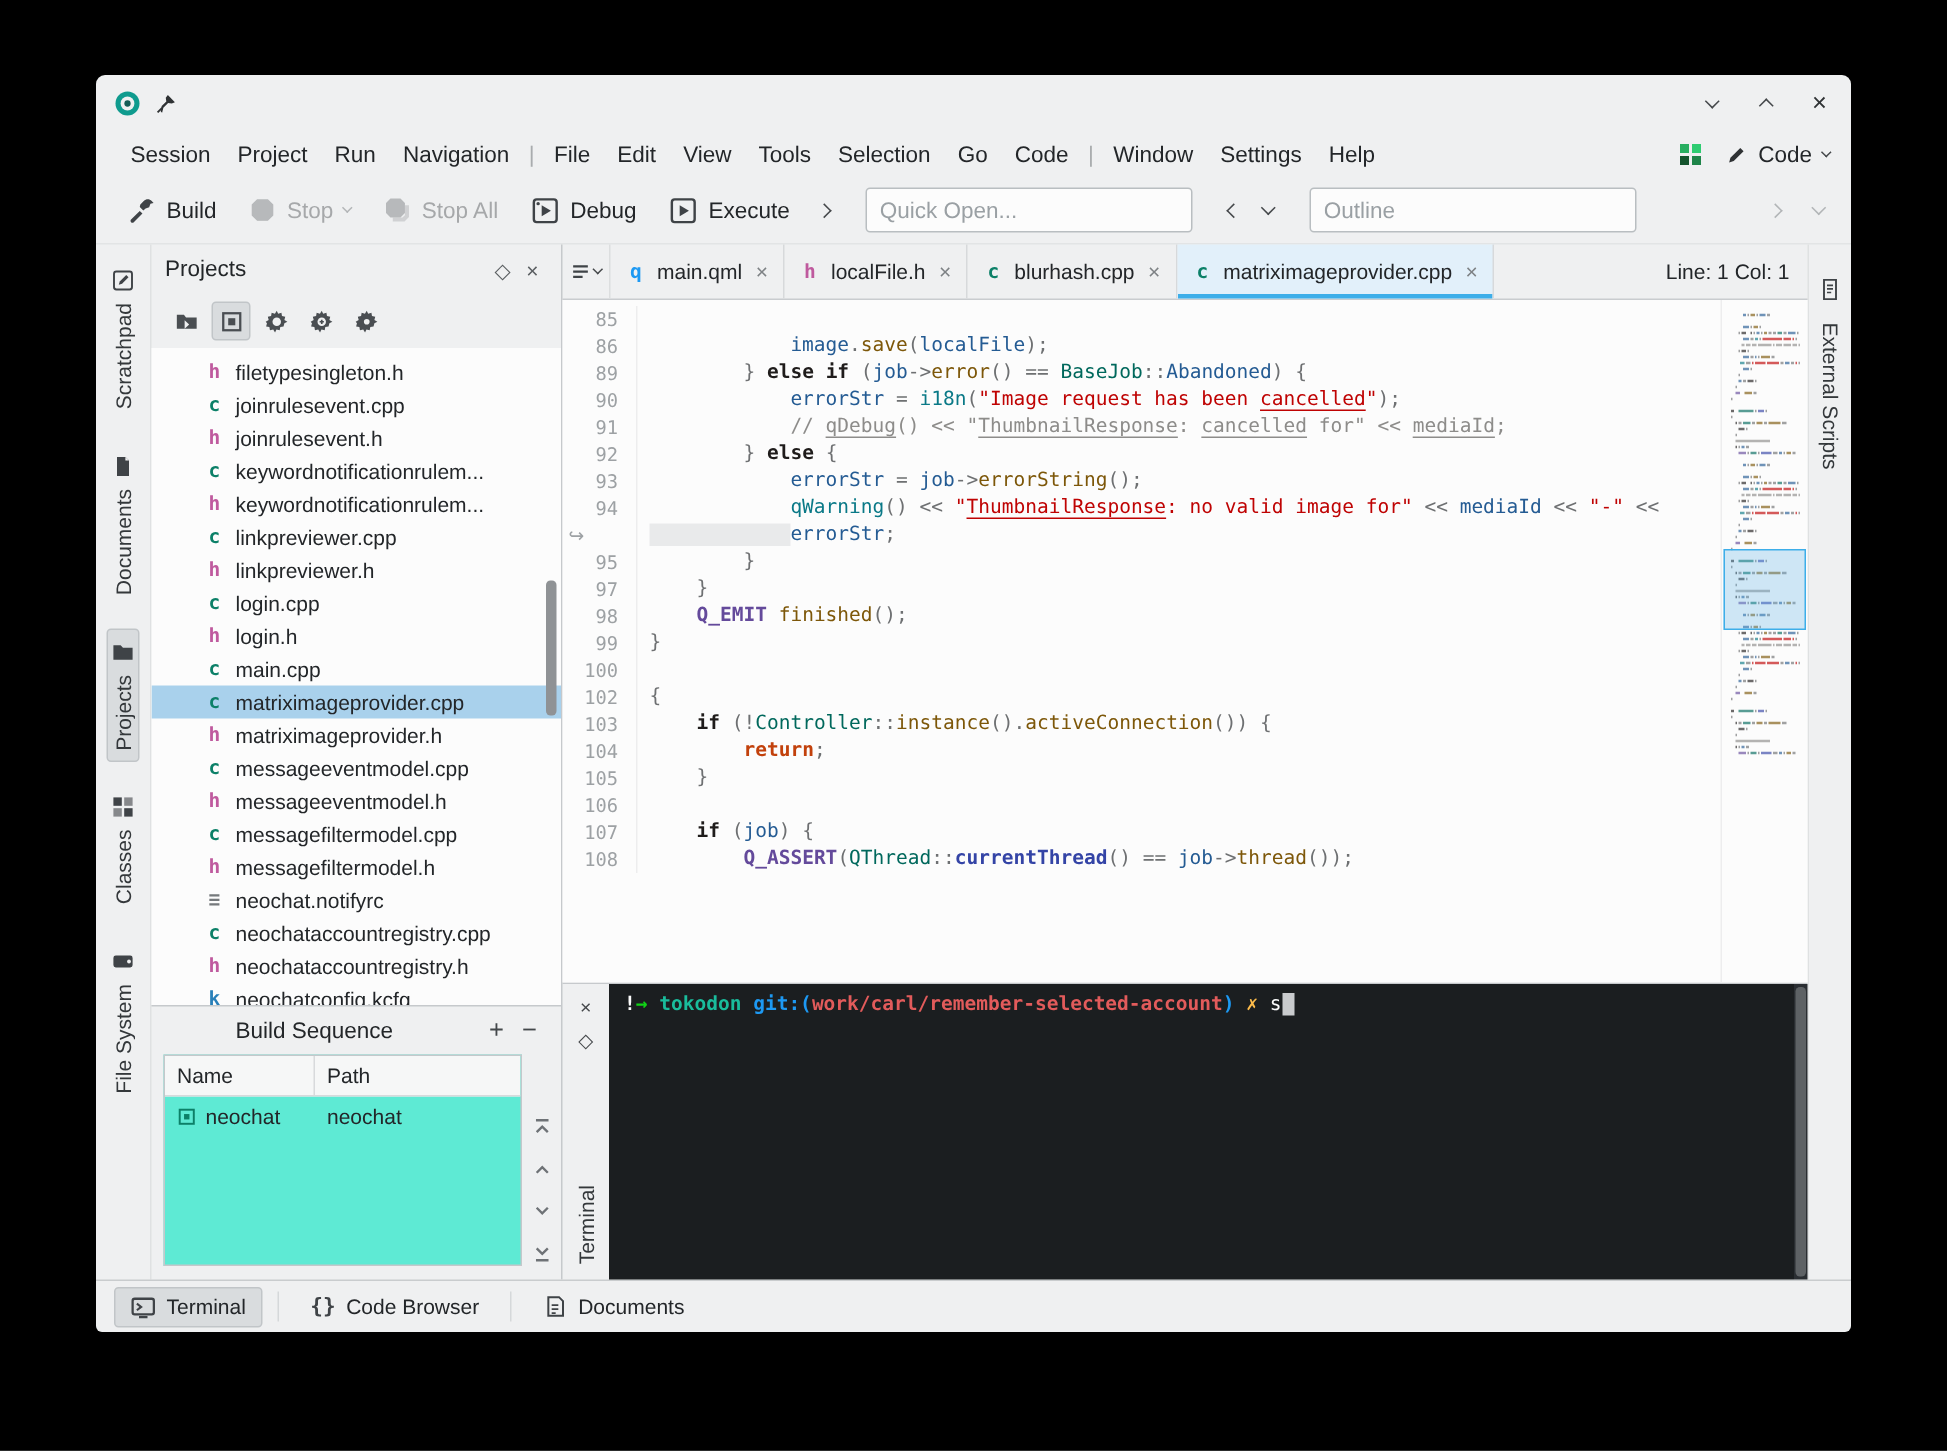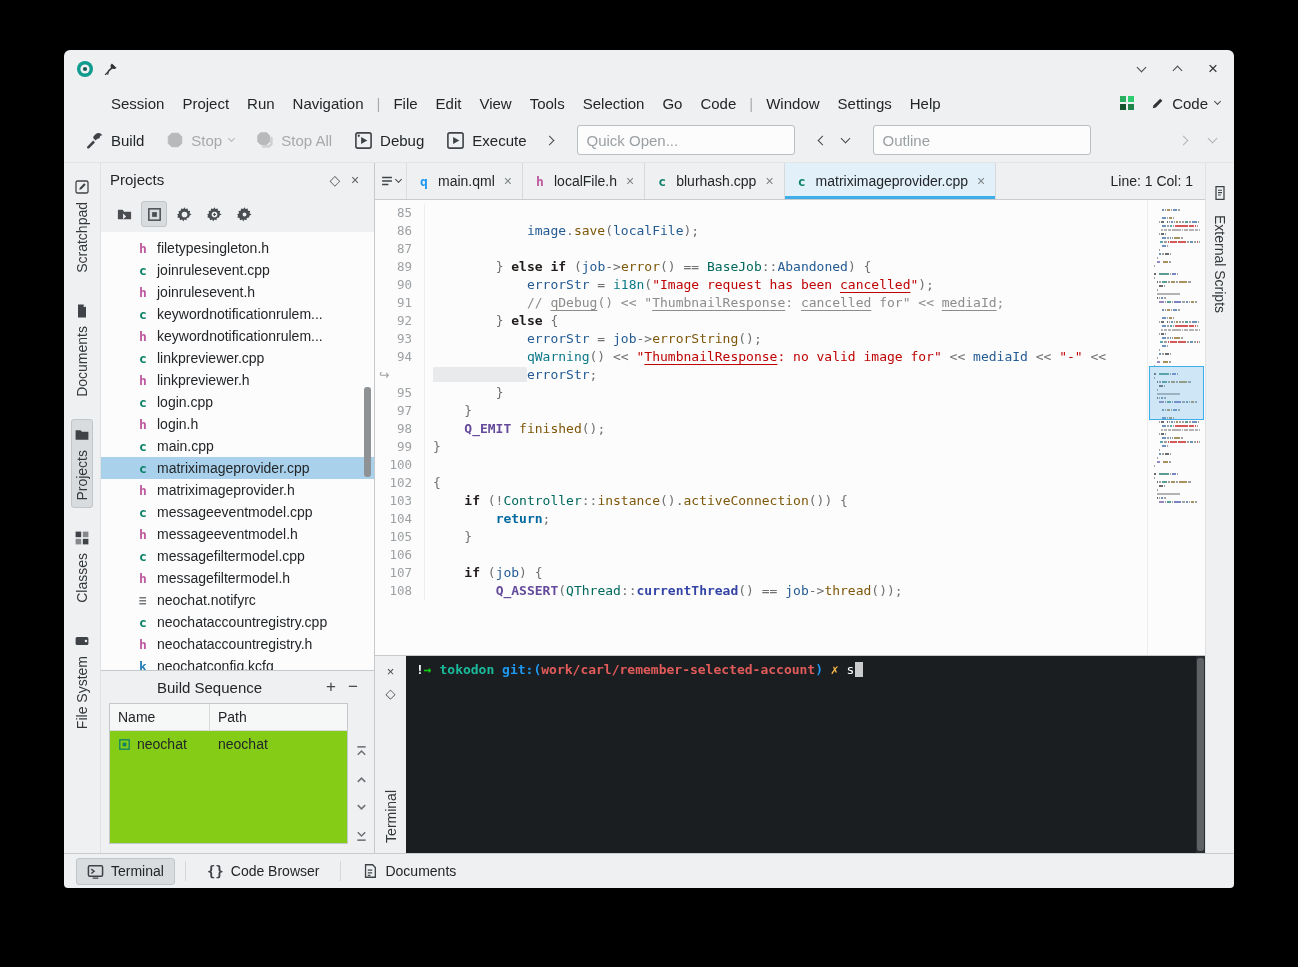--- a/index.html
+++ b/index.html
@@ -20,21 +20,21 @@
   .icn svg{display:block;}
   
   .chev{display:inline-block;width:7px;height:7px;border-right:1.8px solid #45484b;border-bottom:1.8px solid #45484b;}
   .chev.d{transform:rotate(45deg);margin-top:-3px;}
   .chev.u{transform:rotate(-135deg);margin-top:3px;}
   .chev.l{transform:rotate(135deg);}
   .chev.r{transform:rotate(-45deg);}
   .chev.dim{border-color:#b2b5b7;}
   .chev.sm{width:5px;height:5px;border-width:1.6px;}
   
-  .menubar{height:30px;display:flex;align-items:center;padding:0 14px;font-size:15px;flex:0 0 auto;margin-left:24px;}
+  .menubar{height:30px;display:flex;align-items:center;padding:0 14px;font-size:15px;flex:0 0 auto;}
   .menu-item{padding:3px 9px;border-radius:3px;white-space:nowrap;}
   .menu-sep{color:#a9acae;padding:0 4px;}
   .menubar-right{margin-left:auto;display:flex;align-items:center;gap:16px;}
   .workspace-btn{display:flex;align-items:center;gap:7px;font-size:15px;}
   
   .toolbar{height:45px;display:flex;align-items:center;padding:0 12px;gap:4px;flex:0 0 auto;
            border-bottom:1px solid #e2e4e5;}
   .tbtn{display:flex;align-items:center;gap:7px;padding:6px 9px;border-radius:3px;font-size:15px;color:#232629;white-space:nowrap;}
   .tbtn.disabled{color:#a6a8aa;}
   .tbtn.disabled svg *{fill:#b7b9bb !important;stroke:#b7b9bb !important;}
@@ -63,21 +63,21 @@
   .trow{height:22px;display:flex;align-items:center;gap:7px;padding-left:35px;font-size:14px;white-space:nowrap;}
   .trow.selected{background:#a9d1ec;}
   .fbadge{width:14px;flex:0 0 14px;text-align:center;font-weight:bold;font-size:13px;font-family:"DejaVu Sans Mono",monospace;}
   .tree-scrollbar{position:absolute;right:3px;top:155px;width:7px;height:90px;background:#8f9295;border-radius:3px;}
   
   .build-seq{height:183px;flex:0 0 183px;border-top:1px solid #c6c9cc;display:flex;flex-direction:column;}
   .bs-head{height:32px;display:flex;align-items:center;padding:0 10px 0 56px;font-size:15px;flex:0 0 auto;}
   .bs-head .bs-title{flex:1;}
   .bs-btn{width:22px;height:22px;display:flex;align-items:center;justify-content:center;font-size:17px;color:#44484b;}
   .bs-body{flex:1;display:flex;padding:0 0 9px 8px;min-height:0;}
-  .bs-table{flex:1;background:#84cc16;border:1px solid #c4c8cb;font-size:14px;overflow:hidden;}
+  .bs-table{flex:1;background:#5eead4;border:1px solid #c4c8cb;font-size:14px;overflow:hidden;}
   .bs-hrow{display:flex;height:27px;border-bottom:1px solid #d8dadc;background:#f6f7f7;}
   .bs-hcell{display:flex;align-items:center;padding:0 8px;}
   .bs-hcell:first-child{width:100px;flex:0 0 100px;border-right:1px solid #d8dadc;}
   .bs-row{display:flex;height:26px;}
   .bs-cell{display:flex;align-items:center;gap:6px;padding:0 8px;}
   .bs-cell:first-child{width:100px;flex:0 0 100px;}
   .bs-move{width:26px;flex:0 0 26px;display:flex;flex-direction:column;align-items:center;gap:11px;padding-top:40px;}
   .mv-btn{width:17px;height:17px;display:flex;align-items:center;justify-content:center;}
   
   .editor-col{flex:1;display:flex;flex-direction:column;min-width:0;min-height:0;}
@@ -540,24 +540,20 @@
           <div id="code-lines">
               <div class="crow">
                 <span class="cnum">85</span>
                 <span class="ctext"></span>
               </div>
               <div class="crow">
                 <span class="cnum">86</span>
                 <span class="ctext"><span style="color: rgb(31, 28, 27);">            </span><span style="color: rgb(36, 91, 147);">image</span><span style="color: rgb(110, 112, 114);">.</span><span style="color: rgb(125, 87, 9);">save</span><span style="color: rgb(110, 112, 114);">(</span><span style="color: rgb(36, 91, 147);">localFile</span><span style="color: rgb(110, 112, 114);">);</span></span>
               </div>
               <div class="crow">
-                <span class="cnum">87</span>
-                <span class="ctext"></span>
-              </div>
-              <div class="crow">
                 <span class="cnum">89</span>
                 <span class="ctext"><span style="color: rgb(31, 28, 27);">        </span><span style="color: rgb(110, 112, 114);">} </span><span style="color: rgb(31, 28, 27); font-weight: bold;">else</span><span style="color: rgb(31, 28, 27);"> </span><span style="color: rgb(31, 28, 27); font-weight: bold;">if</span><span style="color: rgb(110, 112, 114);"> (</span><span style="color: rgb(36, 91, 147);">job</span><span style="color: rgb(110, 112, 114);">-&gt;</span><span style="color: rgb(125, 87, 9);">error</span><span style="color: rgb(110, 112, 114);">() </span><span style="color: rgb(110, 112, 114);">== </span><span style="color: rgb(0, 104, 92);">BaseJob</span><span style="color: rgb(110, 112, 114);">::</span><span style="color: rgb(36, 91, 147);">Abandoned</span><span style="color: rgb(110, 112, 114);">) {</span></span>
               </div>
               <div class="crow">
                 <span class="cnum">90</span>
                 <span class="ctext"><span style="color: rgb(31, 28, 27);">            </span><span style="color: rgb(36, 91, 147);">errorStr</span><span style="color: rgb(110, 112, 114);"> = </span><span style="color: rgb(10, 121, 135);">i18n</span><span style="color: rgb(110, 112, 114);">(</span><span style="color: rgb(191, 3, 3);">"Image request has been </span><span style="color: rgb(191, 3, 3); text-decoration: underline; text-underline-offset: 3px;">cancelled</span><span style="color: rgb(191, 3, 3);">"</span><span style="color: rgb(110, 112, 114);">);</span></span>
               </div>
               <div class="crow">
                 <span class="cnum">91</span>
                 <span class="ctext"><span style="color: rgb(31, 28, 27);">            </span><span style="color: rgb(141, 140, 138);">// </span><span style="color: rgb(141, 140, 138); text-decoration: underline; text-underline-offset: 3px;">qDebug</span><span style="color: rgb(141, 140, 138);">() &lt;&lt; "</span><span style="color: rgb(141, 140, 138); text-decoration: underline; text-underline-offset: 3px;">ThumbnailResponse</span><span style="color: rgb(141, 140, 138);">: </span><span style="color: rgb(141, 140, 138); text-decoration: underline; text-underline-offset: 3px;">cancelled</span><span style="color: rgb(141, 140, 138);"> for" &lt;&lt; </span><span style="color: rgb(141, 140, 138); text-decoration: underline; text-underline-offset: 3px;">mediaId</span><span style="color: rgb(141, 140, 138);">;</span></span>
@@ -601,21 +597,21 @@
               <div class="crow">
                 <span class="cnum">102</span>
                 <span class="ctext"><span style="color: rgb(110, 112, 114);">{</span></span>
               </div>
               <div class="crow">
                 <span class="cnum">103</span>
                 <span class="ctext"><span style="color: rgb(31, 28, 27);">    </span><span style="color: rgb(31, 28, 27); font-weight: bold;">if</span><span style="color: rgb(110, 112, 114);"> (!</span><span style="color: rgb(0, 104, 92);">Controller</span><span style="color: rgb(110, 112, 114);">::</span><span style="color: rgb(125, 87, 9);">instance</span><span style="color: rgb(110, 112, 114);">().</span><span style="color: rgb(125, 87, 9);">activeConnection</span><span style="color: rgb(110, 112, 114);">()) {</span></span>
               </div>
               <div class="crow">
                 <span class="cnum">104</span>
-                <span class="ctext"><span style="color: rgb(31, 28, 27);">        </span><span style="color: #0369a1; font-weight: bold;">return</span><span style="color: rgb(110, 112, 114);">;</span></span>
+                <span class="ctext"><span style="color: rgb(31, 28, 27);">        </span><span style="color: #c2410c; font-weight: bold;">return</span><span style="color: rgb(110, 112, 114);">;</span></span>
               </div>
               <div class="crow">
                 <span class="cnum">105</span>
                 <span class="ctext"><span style="color: rgb(31, 28, 27);">    </span><span style="color: rgb(110, 112, 114);">}</span></span>
               </div>
               <div class="crow">
                 <span class="cnum">106</span>
               </div>
               <div class="crow">
                 <span class="cnum">107</span>

